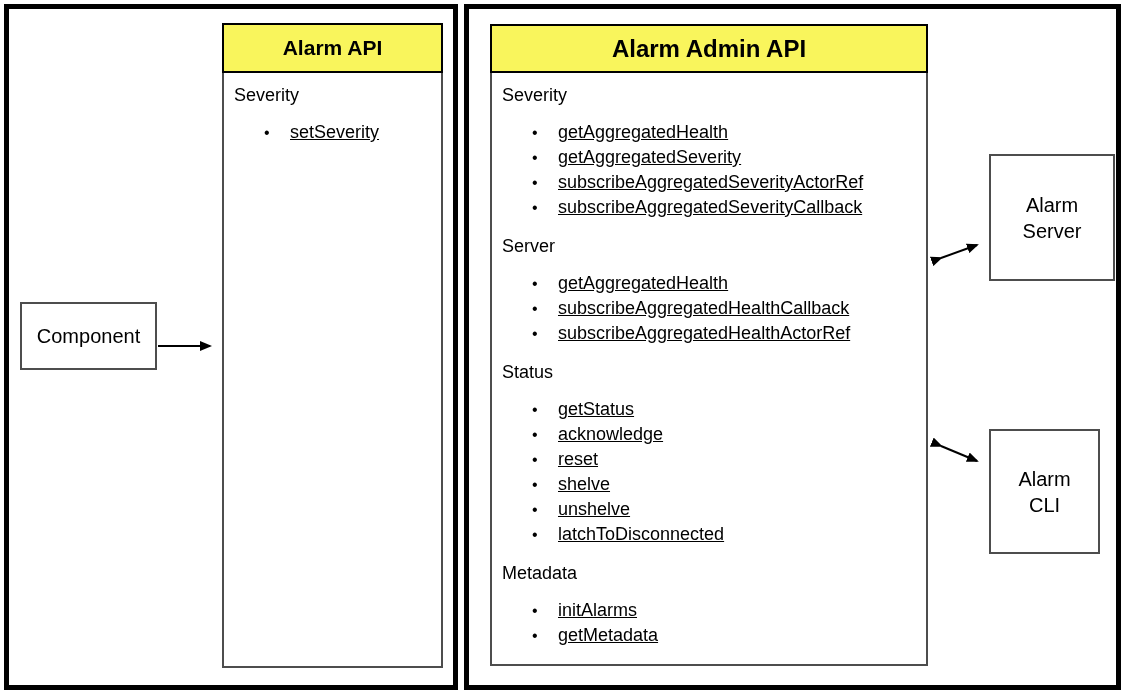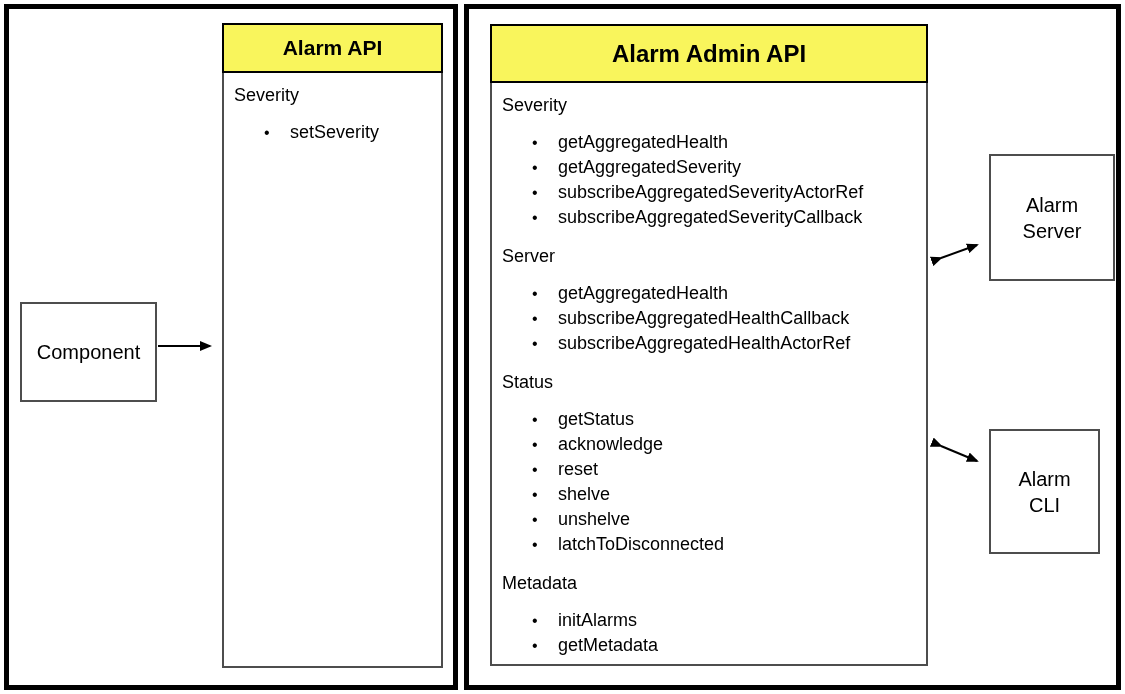--- a/index.html
+++ b/index.html
@@ -30,33 +30,34 @@
     background: #fff;
     flex: 1 1 auto;
     padding: 8px 10px 8px 10px;
     overflow: hidden;
   }
 
   .alarm-api-box   { left: 222px; top: 23px; width: 221px; height: 645px; }
   .alarm-api-box .api-header { height: 50px; font-size: 21px; }
 
   .admin-api-box   { left: 490px; top: 24px; width: 438px; height: 642px; }
-  .admin-api-box .api-header { height: 59px; font-size: 24px; }
+  .admin-api-box .api-header { height: 49px; font-size: 24px; }
 
   .sec-heading {
     font-size: 18px;
     line-height: 25px;
     margin: 0 0 0 0;
     padding-top: 2px;
   }
   .sec-heading + ul { margin-top: 12px; }
   ul.method-list {
     list-style: none;
     margin: 12px 0 12px 0;
     padding-left: 30px;
+    text-decoration: underline;
   }
   ul.method-list li {
     font-size: 18px;
     line-height: 25px;
     position: relative;
     padding-left: 26px;
   }
   ul.method-list li::before {
     content: "\2022";
     position: absolute;
@@ -67,21 +68,21 @@
 
   .node-box {
     position: absolute;
     border: 2px solid #4D4D4D;
     background: #fff;
     display: flex; align-items: center; justify-content: center;
     text-align: center;
     font-size: 20px;
     line-height: 26px;
   }
-  .component-box { left: 20px;  top: 302px; width: 137px; height: 100px;  }
+  .component-box { left: 20px;  top: 302px; width: 137px; height: 68px;  }
   .server-box    { left: 989px; top: 154px; width: 126px; height: 127px; padding: 0 14px; }
   .cli-box       { left: 989px; top: 429px; width: 111px; height: 125px; padding: 2px 18px; }
 
   svg.arrow-layer {
     position: absolute; left: 0; top: 0;
     width: 1125px; height: 694px;
     pointer-events: none;
   }
 </style>
 </head>

